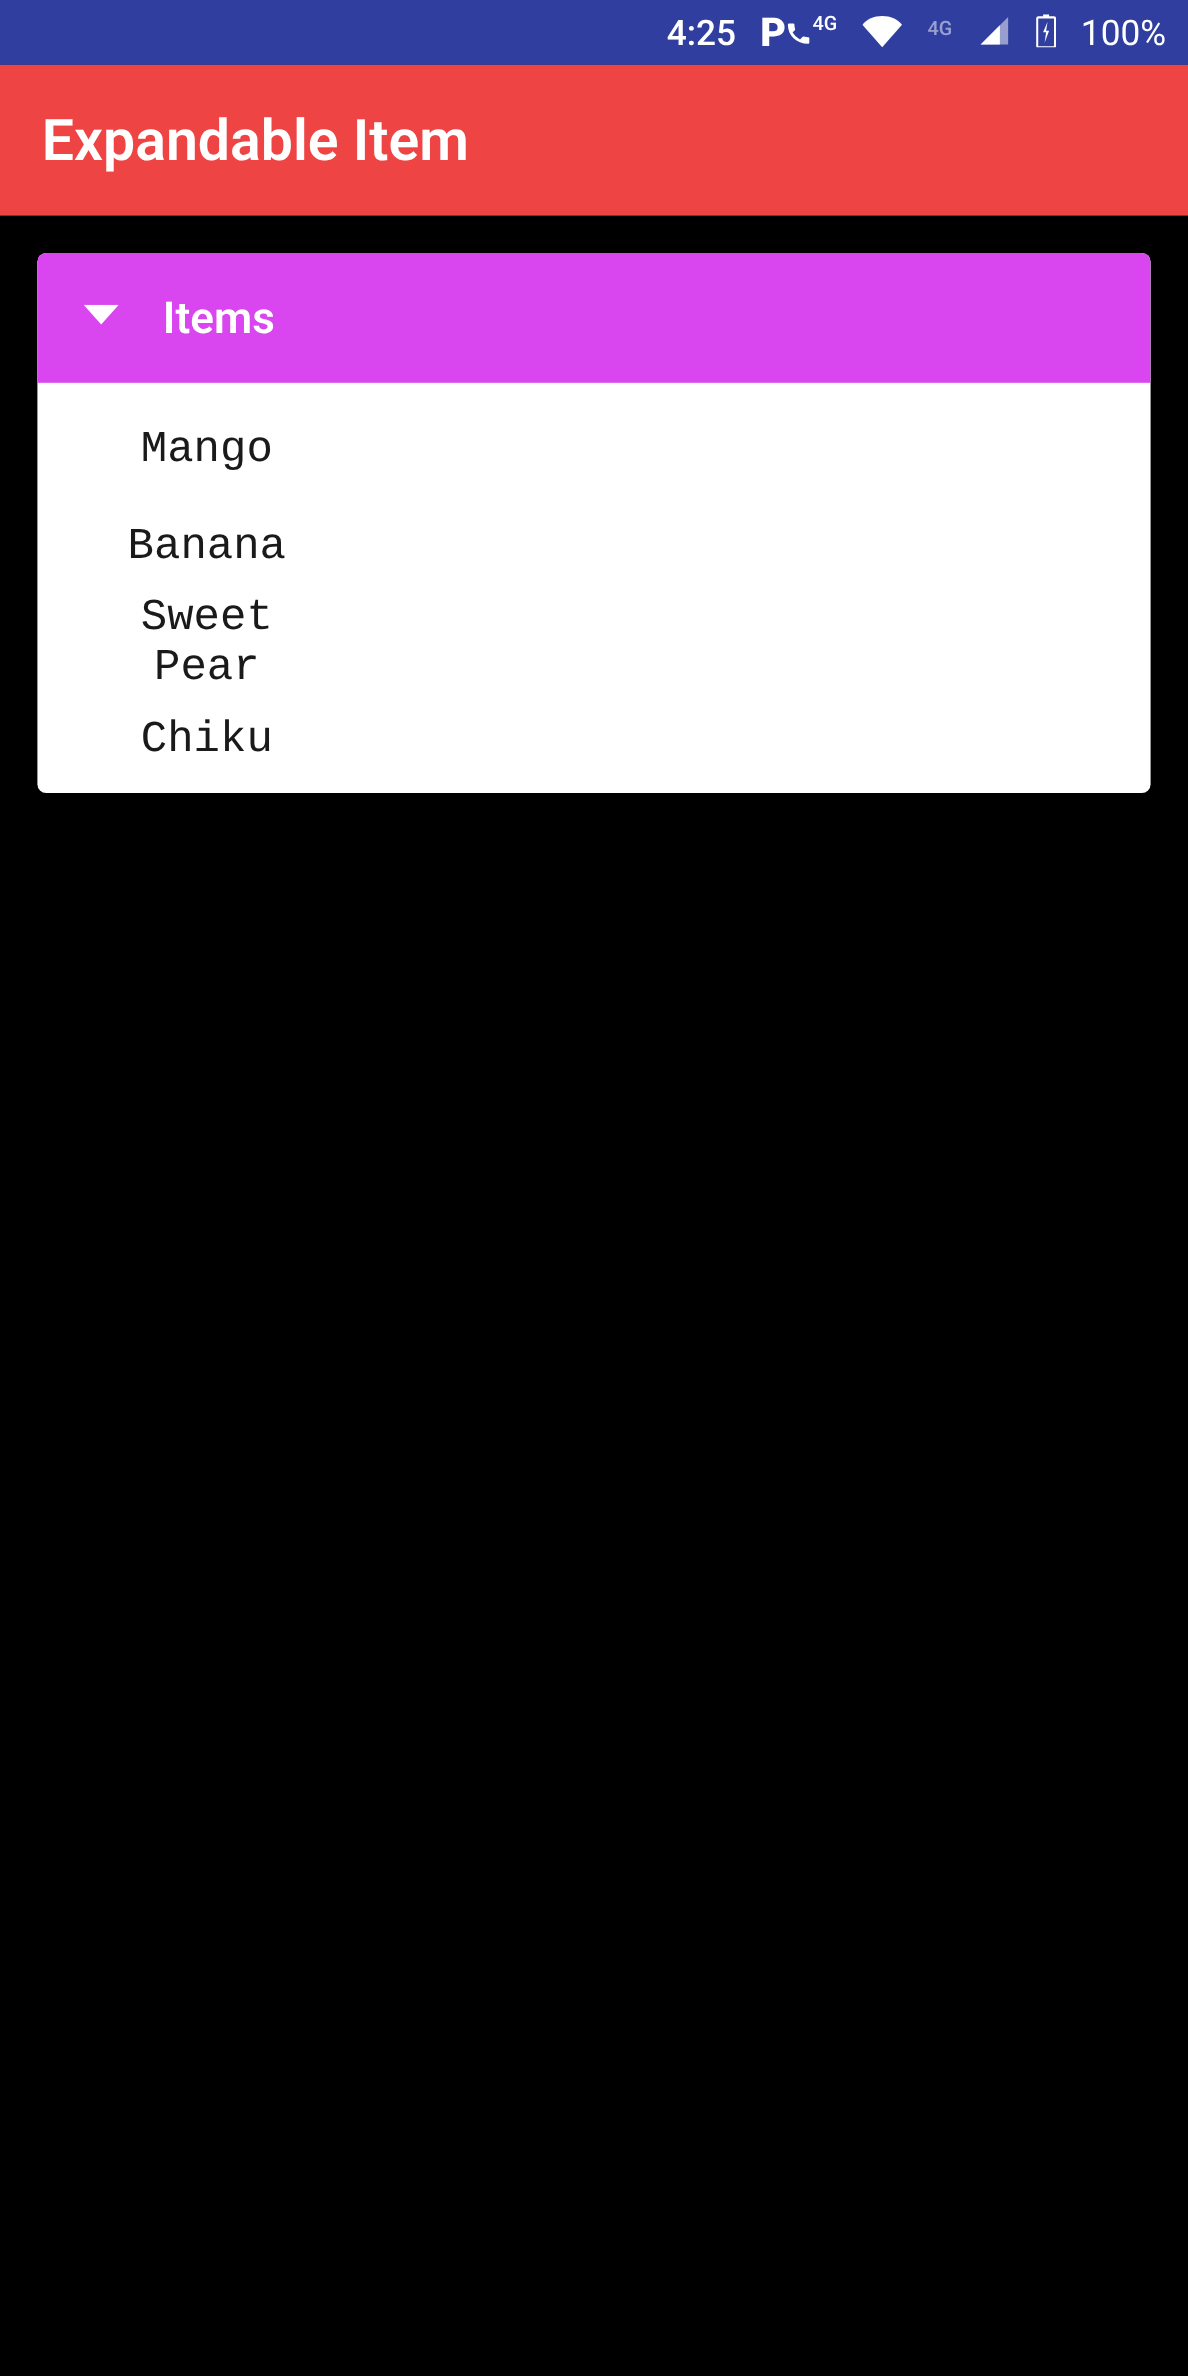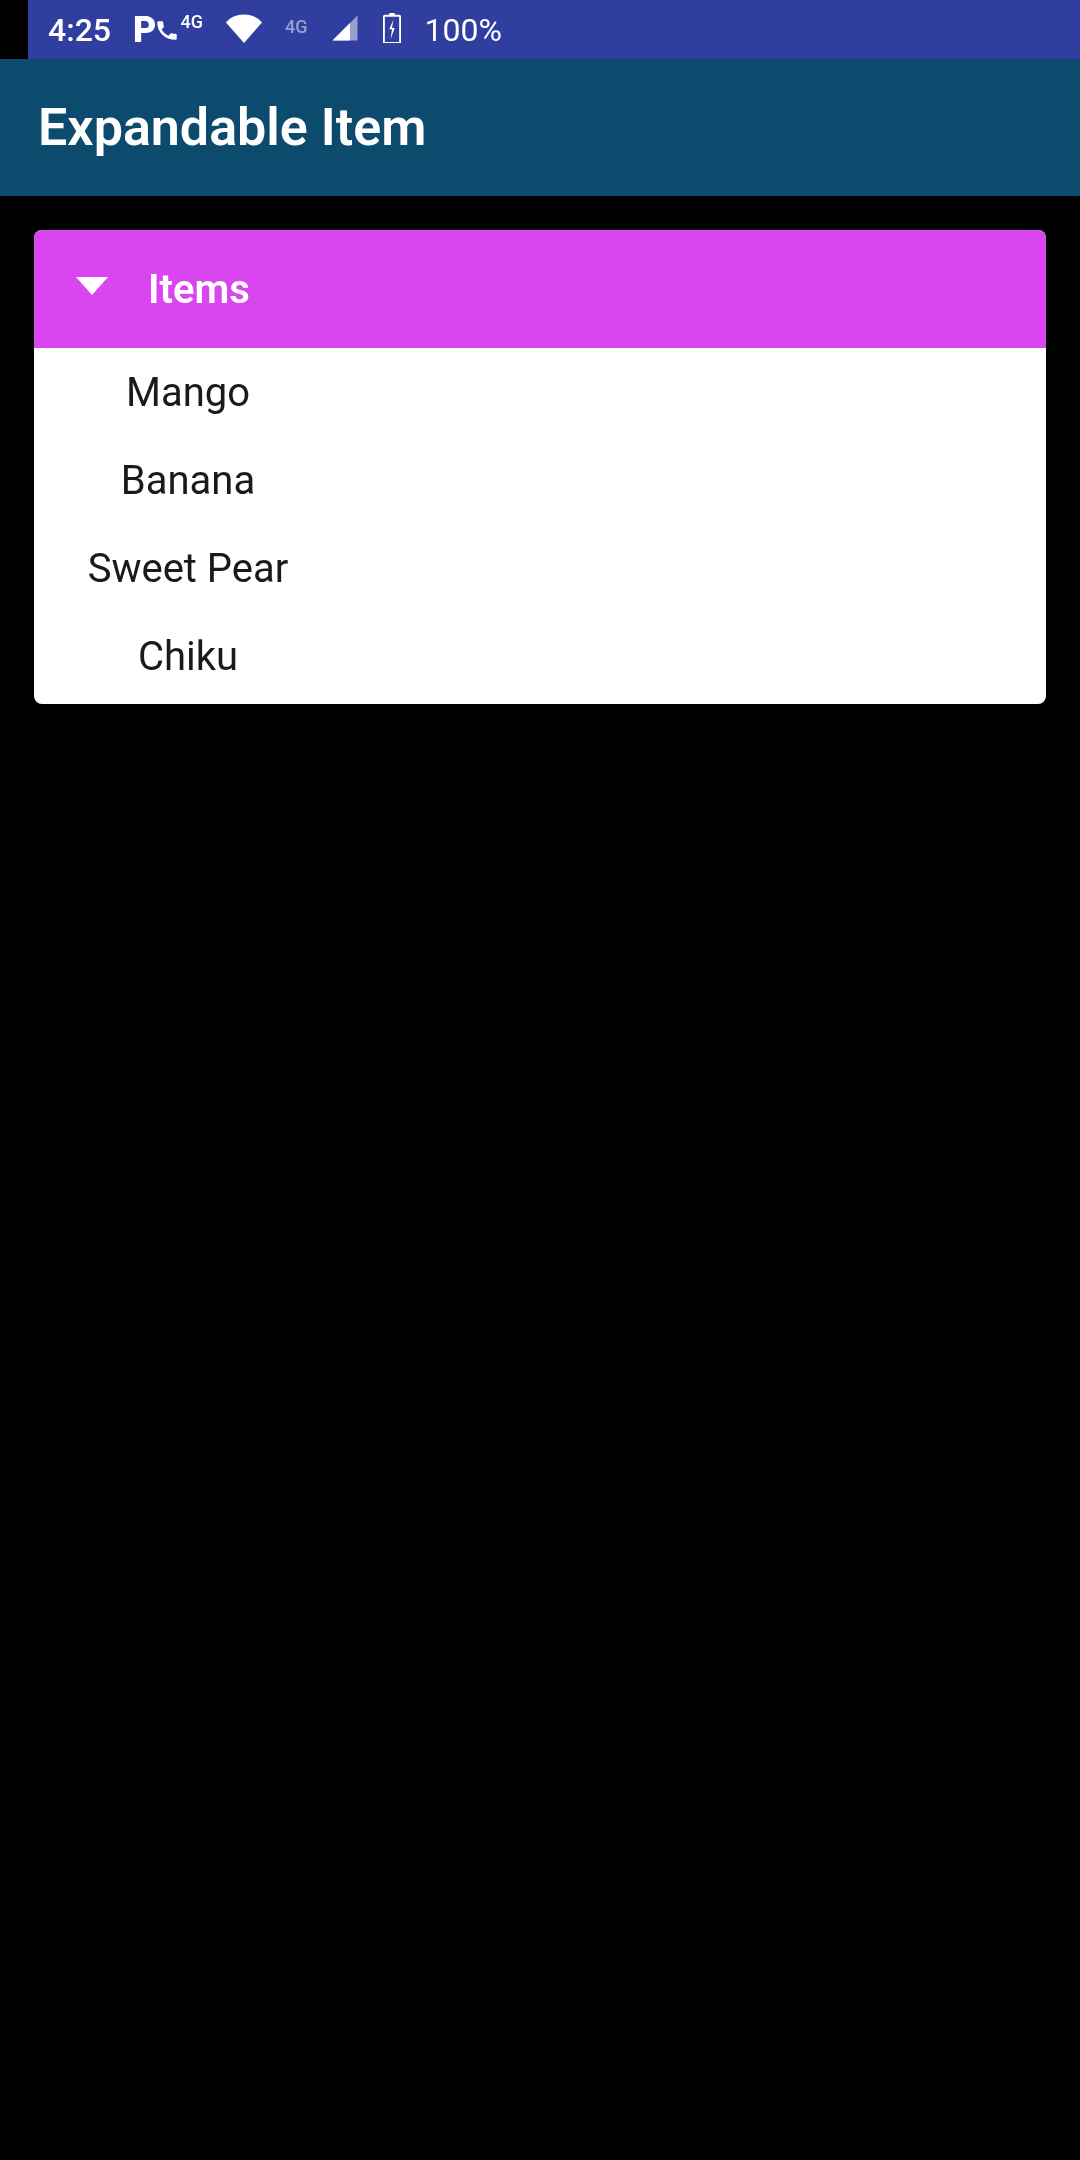--- a/index.html
+++ b/index.html
@@ -12,24 +12,23 @@
       height: 2160px;
       background: #000000;
       font-family: Roboto, Arial, sans-serif;
       overflow: hidden;
     }
     .status-bar {
       height: 59px;
       background: #303f9f;
       display: flex;
       align-items: center;
-      justify-content: flex-start;
+      justify-content: flex-end;
       padding: 0 20px;
       color: #ffffff;
-      margin-left: 28px;
     }
     .status-left {
       display: flex;
       align-items: center;
       gap: 22px;
     }
     .status-time {
       font-size: 32px;
       font-weight: 500;
     }
@@ -69,21 +68,21 @@
     .battery-icon svg {
       width: 18px;
       height: 30px;
     }
     .battery-pct {
       font-size: 32px;
       font-weight: 400;
     }
     .app-bar {
       height: 137px;
-      background: #0c4a6e;
+      background: #ef4444;
       display: flex;
       align-items: center;
       padding: 0 38px;
     }
     .app-title {
       color: #ffffff;
       font-size: 52px;
       font-weight: 600;
     }
     .content-area {
@@ -105,22 +104,23 @@
     .chevron-down-icon svg {
       width: 32px;
       height: 20px;
     }
     .group-title {
       color: #ffffff;
       font-size: 40px;
       font-weight: 600;
     }
     .list-body {
-      padding-top: 0;
+      padding-top: 17px;
       padding-bottom: 4px;
+      font-family: Liberation Mono, monospace;
     }
     .list-item {
       height: 88px;
       display: flex;
       align-items: center;
       justify-content: flex-start;
       padding-left: 0;
     }
     .list-item-label {
       color: #1a1a1a;

